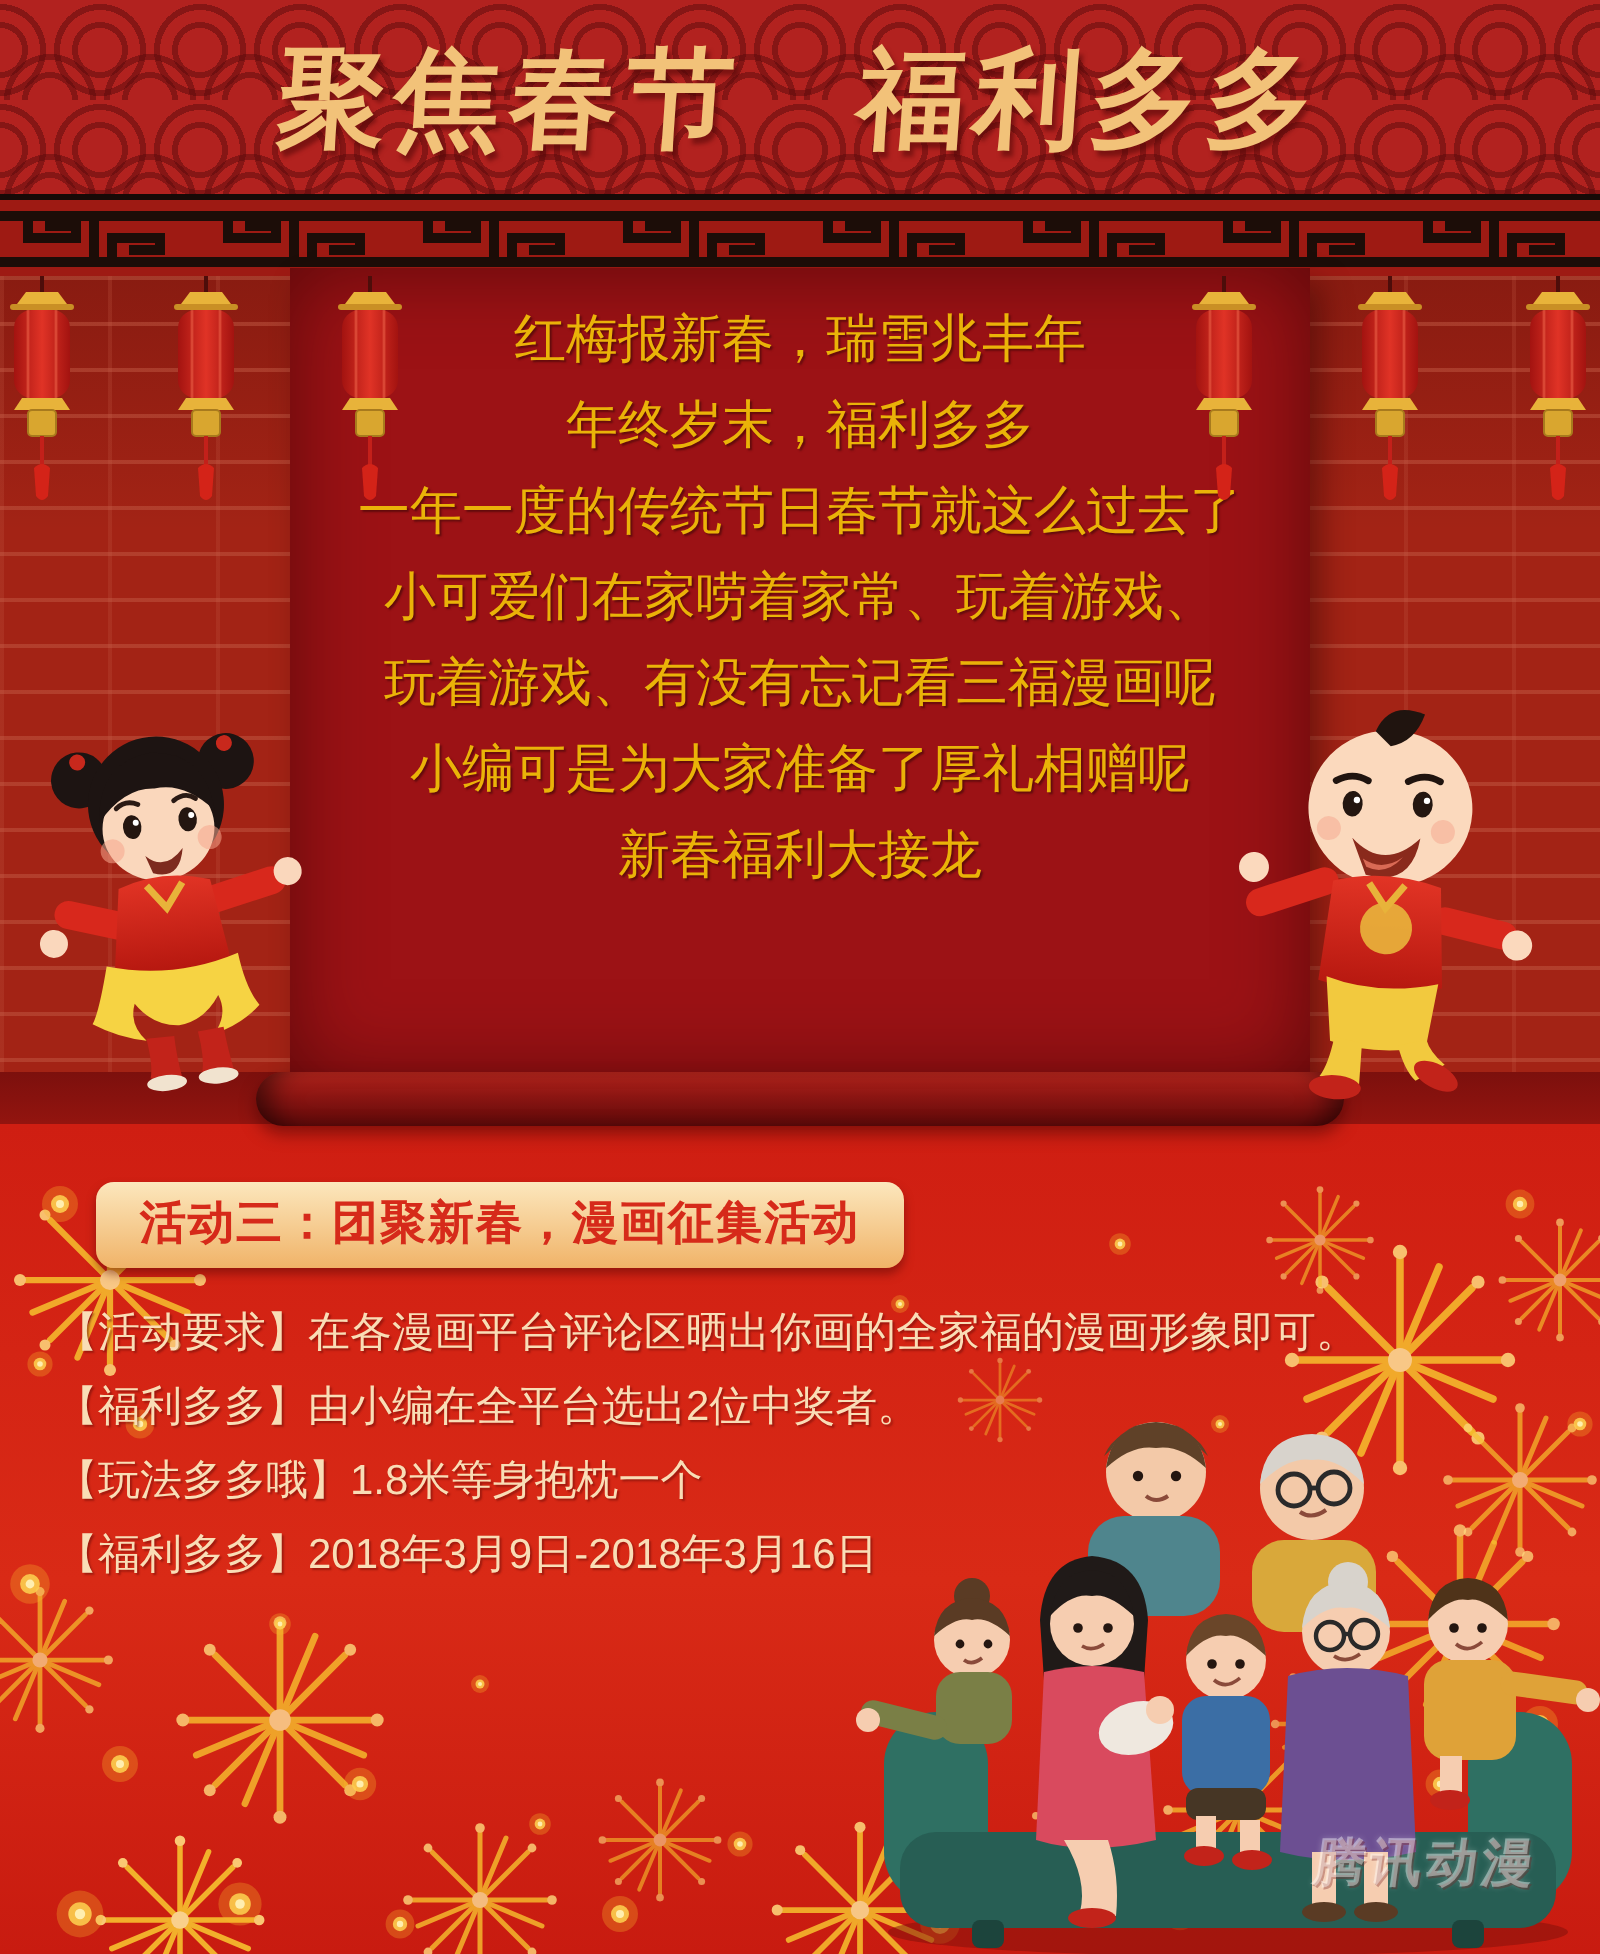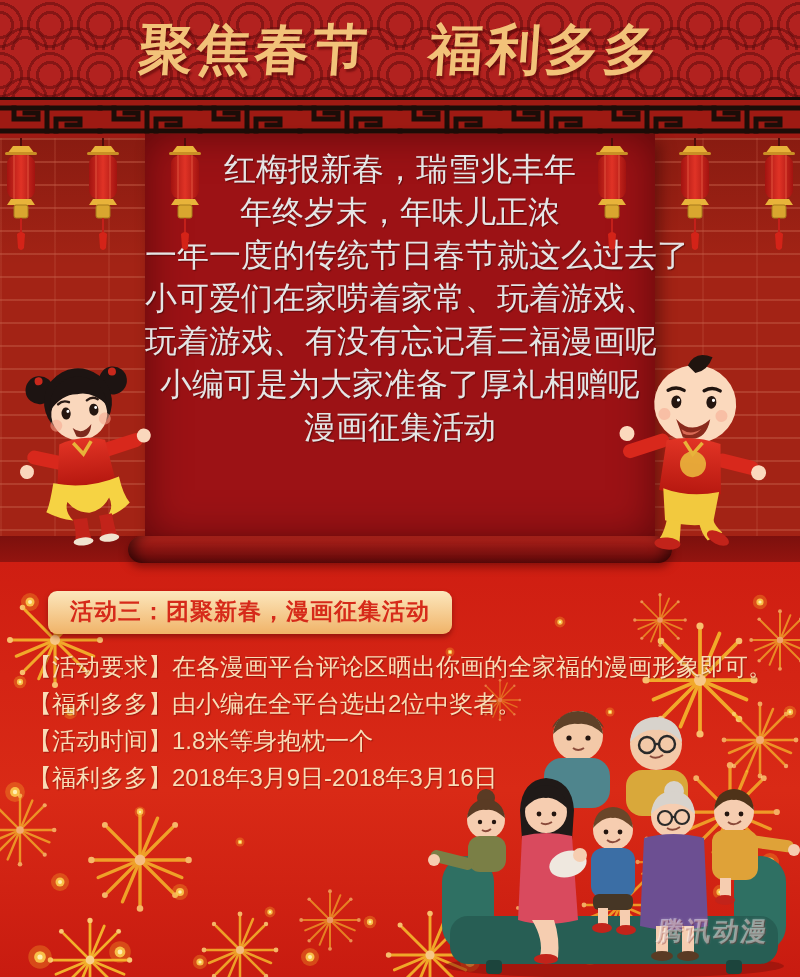--- a/index.html
+++ b/index.html
@@ -44,21 +44,21 @@
     background:linear-gradient(180deg,#7c100d,#93140f);
   }
   .board {
     position:absolute; left:145px; top:-4px; width:510px; height:406px;
     background:#9c1215;
     box-shadow:inset 0 0 42px rgba(40,0,2,.55), 6px 8px 14px rgba(50,4,4,.45);
     z-index:1;
   }
   .board-text { padding-top:14px; }
   .board-line {
-    text-align:center; font-size:32px; line-height:43px; color:#e5e5e5;
+    text-align:center; font-size:26px; line-height:43px; color:#eab308;
     font-family:"Liberation Serif", serif;
     text-shadow:1px 1px 1px rgba(60,6,6,.6);
     white-space:nowrap;
   }
   .board-roller {
     position:absolute; left:128px; top:398px; width:544px; height:27px;
     border-radius:14px; z-index:2;
     background:linear-gradient(180deg,#b3251d 0%, #8c1512 45%, #5f0a0a 100%);
     box-shadow:inset 14px 0 14px -8px rgba(0,0,0,.55), inset -14px 0 14px -8px rgba(0,0,0,.55), 0 4px 8px rgba(60,4,4,.5);
   }
@@ -74,21 +74,21 @@
   .activity-badge {
     position:absolute; left:48px; top:29px; z-index:1;
     display:inline-block; padding:5px 22px 7px 22px;
     background:linear-gradient(180deg,#fce7bd,#f0b368);
     border-radius:9px; box-shadow:0 3px 5px rgba(90,8,6,.5);
     font-size:23px; font-weight:bold; color:#d62a1a; letter-spacing:1px;
     white-space:nowrap;
   }
   .activity-details { position:absolute; left:28px; top:86px; width:660px; z-index:1; }
   .detail-line {
-    font-size:24px; line-height:37px; color:#f9ddb6;
+    font-size:21px; line-height:37px; color:#f9ddb6;
     text-shadow:1px 1px 1px rgba(90,8,6,.45); white-space:nowrap;
   }
   .family-illustration { position:absolute; left:428px; top:126px; width:372px; height:289px; z-index:2; }
   .watermark {
     position:absolute; left:657px; top:352px; z-index:3;
     font-size:26px; font-weight:bold; letter-spacing:2px;
     color:rgba(255,255,255,.40); transform:skewX(-8deg);
     text-shadow:1px 1px 0 rgba(120,30,30,.35), 0 0 3px rgba(255,255,255,.25);
     white-space:nowrap;
   }
@@ -176,26 +176,26 @@
         <use href="#fret-unit" x="500"></use>
       <use href="#fret-unit" x="600"></use>
         <use href="#fret-unit" x="700"></use>
     </svg>
   </div>
 
   <div class="wall-section">
     <div class="board">
       <div class="board-text">
         <div class="board-line">红梅报新春，瑞雪兆丰年</div>
-        <div class="board-line">年终岁末，年味儿正浓</div>
+        <div class="board-line">年终岁末，福利多多</div>
         <div class="board-line">一年一度的传统节日春节就这么过去了</div>
         <div class="board-line">小可爱们在家唠着家常、玩着游戏、</div>
         <div class="board-line">玩着游戏、有没有忘记看三福漫画呢</div>
         <div class="board-line">小编可是为大家准备了厚礼相赠呢</div>
-        <div class="board-line">漫画征集活动</div>
+        <div class="board-line">新春福利大接龙</div>
       </div>
     </div>
     <div class="board-roller"></div>
 
     <svg class="lantern" style="left:1px">
         <use href="#sym-lantern"></use>
       </svg>
     <svg class="lantern" style="left:83px">
         <use href="#sym-lantern"></use>
       </svg>
@@ -320,21 +320,21 @@
       <use href="#sym-glow" transform="translate(20 120) scale(0.7)"></use>
       <use href="#sym-glow" transform="translate(140 250) scale(0.6)"></use>
       <use href="#sym-glow" transform="translate(240 280) scale(0.5)"></use>
     </svg>
 
     <div class="activity-badge">活动三：团聚新春，漫画征集活动</div>
 
     <div class="activity-details">
       <div class="detail-line">【活动要求】在各漫画平台评论区晒出你画的全家福的漫画形象即可。</div>
       <div class="detail-line">【福利多多】由小编在全平台选出2位中奖者。</div>
-      <div class="detail-line">【活动时间】1.8米等身抱枕一个</div>
+      <div class="detail-line">【玩法多多哦】1.8米等身抱枕一个</div>
       <div class="detail-line">【福利多多】2018年3月9日-2018年3月16日</div>
     </div>
 
     <svg class="family-illustration" viewBox="0 0 372 289">
       <ellipse cx="186" cy="278" rx="170" ry="12" fill="#7e0f0a" opacity="0.5"></ellipse>
       <rect x="14" y="168" width="52" height="96" rx="26" fill="#2f7063"></rect>
       <rect x="306" y="168" width="52" height="96" rx="26" fill="#2f7063"></rect>
       <rect x="22" y="228" width="328" height="48" rx="18" fill="#275e54"></rect>
       <rect x="58" y="272" width="16" height="14" rx="4" fill="#1c443c"></rect>
       <rect x="298" y="272" width="16" height="14" rx="4" fill="#1c443c"></rect>

